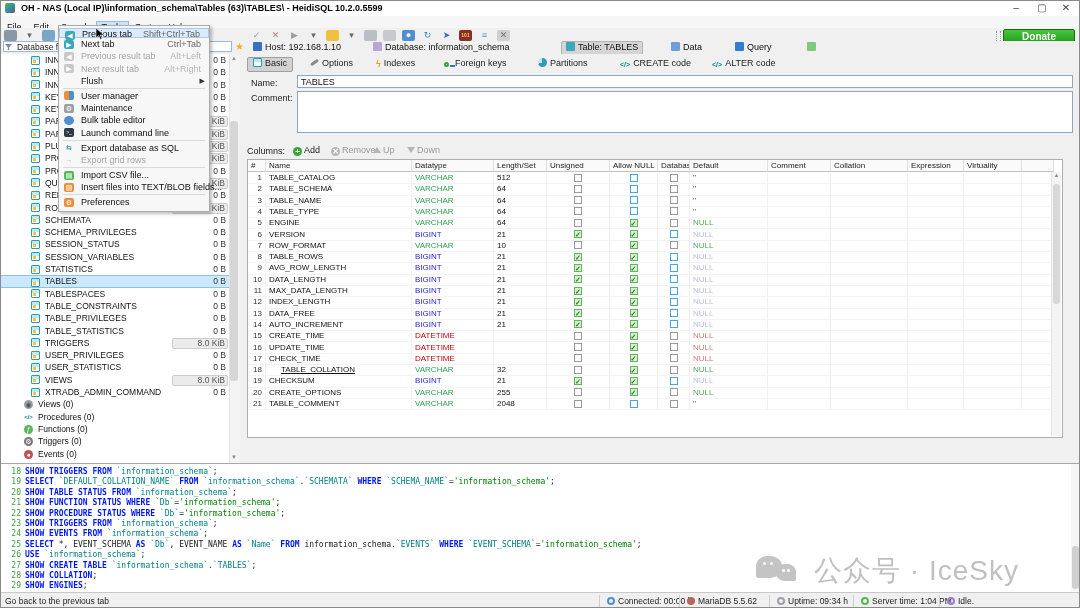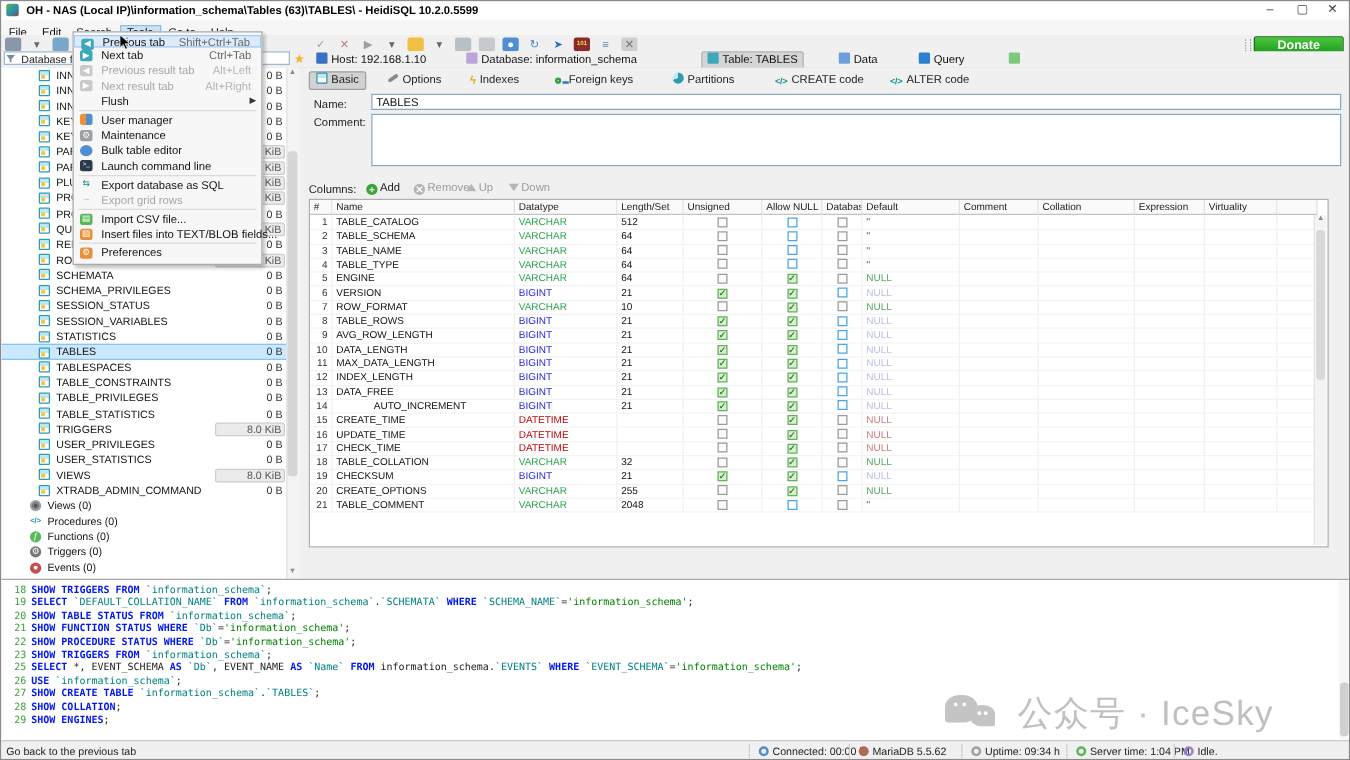--- a/index.html
+++ b/index.html
@@ -574,21 +574,21 @@
           <div class="gc  cbcell" style="left: 410px; width: 32px;"><span class="cb unchecked"></span></div>
           <div class="gc defn-BIGINT" style="left: 442px; width: 78px;">NULL</div>
           <div class="gc " style="left: 520px; width: 63px;"></div>
           <div class="gc " style="left: 583px; width: 77px;"></div>
           <div class="gc " style="left: 660px; width: 56px;"></div>
           <div class="gc " style="left: 716px; width: 58px;"></div>
           <div class="gc " style="left: 774px; width: 32px;"></div>
         </div>
         <div class="grow" style="top: 158.9px;">
           <div class="gc num" style="left: 0px; width: 18px;">14</div>
-          <div class="gc " style="left: 18px; width: 146px; margin-left: 30px;">AUTO_INCREMENT</div>
+          <div class="gc " style="left: 18px; width: 146px;">AUTO_INCREMENT</div>
           <div class="gc dt-BIGINT" style="left: 164px; width: 82px;">BIGINT</div>
           <div class="gc " style="left: 246px; width: 53px;">21</div>
           <div class="gc  cbcell" style="left: 299px; width: 63px;"><span class="cb checked">✓</span></div>
           <div class="gc  cbcell" style="left: 362px; width: 48px;"><span class="cb checked">✓</span></div>
           <div class="gc  cbcell" style="left: 410px; width: 32px;"><span class="cb unchecked"></span></div>
           <div class="gc defn-BIGINT" style="left: 442px; width: 78px;">NULL</div>
           <div class="gc " style="left: 520px; width: 63px;"></div>
           <div class="gc " style="left: 583px; width: 77px;"></div>
           <div class="gc " style="left: 660px; width: 56px;"></div>
           <div class="gc " style="left: 716px; width: 58px;"></div>
@@ -634,21 +634,21 @@
           <div class="gc  cbcell" style="left: 410px; width: 32px;"><span class="cb disabled"></span></div>
           <div class="gc defn-DATETIME" style="left: 442px; width: 78px;">NULL</div>
           <div class="gc " style="left: 520px; width: 63px;"></div>
           <div class="gc " style="left: 583px; width: 77px;"></div>
           <div class="gc " style="left: 660px; width: 56px;"></div>
           <div class="gc " style="left: 716px; width: 58px;"></div>
           <div class="gc " style="left: 774px; width: 32px;"></div>
         </div>
         <div class="grow" style="top: 204.1px;">
           <div class="gc num" style="left: 0px; width: 18px;">18</div>
-          <div class="gc " style="left: 18px; width: 146px;">TABLE_COLLATION</div>
+          <div class="gc " style="left: 30px; width: 146px; text-decoration: underline;">TABLE_COLLATION</div>
           <div class="gc dt-VARCHAR" style="left: 164px; width: 82px;">VARCHAR</div>
           <div class="gc " style="left: 246px; width: 53px;">32</div>
           <div class="gc  cbcell" style="left: 299px; width: 63px;"><span class="cb disabled"></span></div>
           <div class="gc  cbcell" style="left: 362px; width: 48px;"><span class="cb checked">✓</span></div>
           <div class="gc  cbcell" style="left: 410px; width: 32px;"><span class="cb disabled"></span></div>
           <div class="gc defn-VARCHAR" style="left: 442px; width: 78px;">NULL</div>
           <div class="gc " style="left: 520px; width: 63px;"></div>
           <div class="gc " style="left: 583px; width: 77px;"></div>
           <div class="gc " style="left: 660px; width: 56px;"></div>
           <div class="gc " style="left: 716px; width: 58px;"></div>
@@ -706,20 +706,21 @@
     <div id="grid-thumb"></div>
   </div>
 
   <div class="abs" id="sqllog" style="padding-top: 3px;">
       <div class="logline"><span class="lnum">18</span><span class="kw">SHOW TRIGGERS FROM </span><span class="id">`information_schema`</span><span class="pl">;</span></div>
       <div class="logline"><span class="lnum">19</span><span class="kw">SELECT </span><span class="id">`DEFAULT_COLLATION_NAME`</span><span class="pl"> </span><span class="kw">FROM </span><span class="id">`information_schema`</span><span class="pl">.</span><span class="id">`SCHEMATA`</span><span class="pl"> </span><span class="kw">WHERE </span><span class="id">`SCHEMA_NAME`</span><span class="pl">=</span><span class="str">'information_schema'</span><span class="pl">;</span></div>
       <div class="logline"><span class="lnum">20</span><span class="kw">SHOW TABLE STATUS FROM </span><span class="id">`information_schema`</span><span class="pl">;</span></div>
       <div class="logline"><span class="lnum">21</span><span class="kw">SHOW FUNCTION STATUS WHERE </span><span class="id">`Db`</span><span class="pl">=</span><span class="str">'information_schema'</span><span class="pl">;</span></div>
       <div class="logline"><span class="lnum">22</span><span class="kw">SHOW PROCEDURE STATUS WHERE </span><span class="id">`Db`</span><span class="pl">=</span><span class="str">'information_schema'</span><span class="pl">;</span></div>
       <div class="logline"><span class="lnum">23</span><span class="kw">SHOW TRIGGERS FROM </span><span class="id">`information_schema`</span><span class="pl">;</span></div>
+      <div class="logline"><span class="lnum">24</span><span class="kw">SHOW EVENTS FROM </span><span class="id">`information_schema`</span><span class="pl">;</span></div>
       <div class="logline"><span class="lnum">25</span><span class="kw">SELECT </span><span class="pl">*, EVENT_SCHEMA </span><span class="kw">AS </span><span class="id">`Db`</span><span class="pl">, EVENT_NAME </span><span class="kw">AS </span><span class="id">`Name`</span><span class="pl"> </span><span class="kw">FROM </span><span class="pl">information_schema.</span><span class="id">`EVENTS`</span><span class="pl"> </span><span class="kw">WHERE </span><span class="id">`EVENT_SCHEMA`</span><span class="pl">=</span><span class="str">'information_schema'</span><span class="pl">;</span></div>
       <div class="logline"><span class="lnum">26</span><span class="kw">USE </span><span class="id">`information_schema`</span><span class="pl">;</span></div>
       <div class="logline"><span class="lnum">27</span><span class="kw">SHOW CREATE TABLE </span><span class="id">`information_schema`</span><span class="pl">.</span><span class="id">`TABLES`</span><span class="pl">;</span></div>
       <div class="logline"><span class="lnum">28</span><span class="kw">SHOW COLLATION</span><span class="pl">;</span></div>
       <div class="logline"><span class="lnum">29</span><span class="kw">SHOW ENGINES</span><span class="pl">;</span></div>
     </div>
   <div class="abs" id="log-scroll"></div>
   <div class="abs" id="log-thumb"></div>
 
   <div class="abs" id="statusbar">

